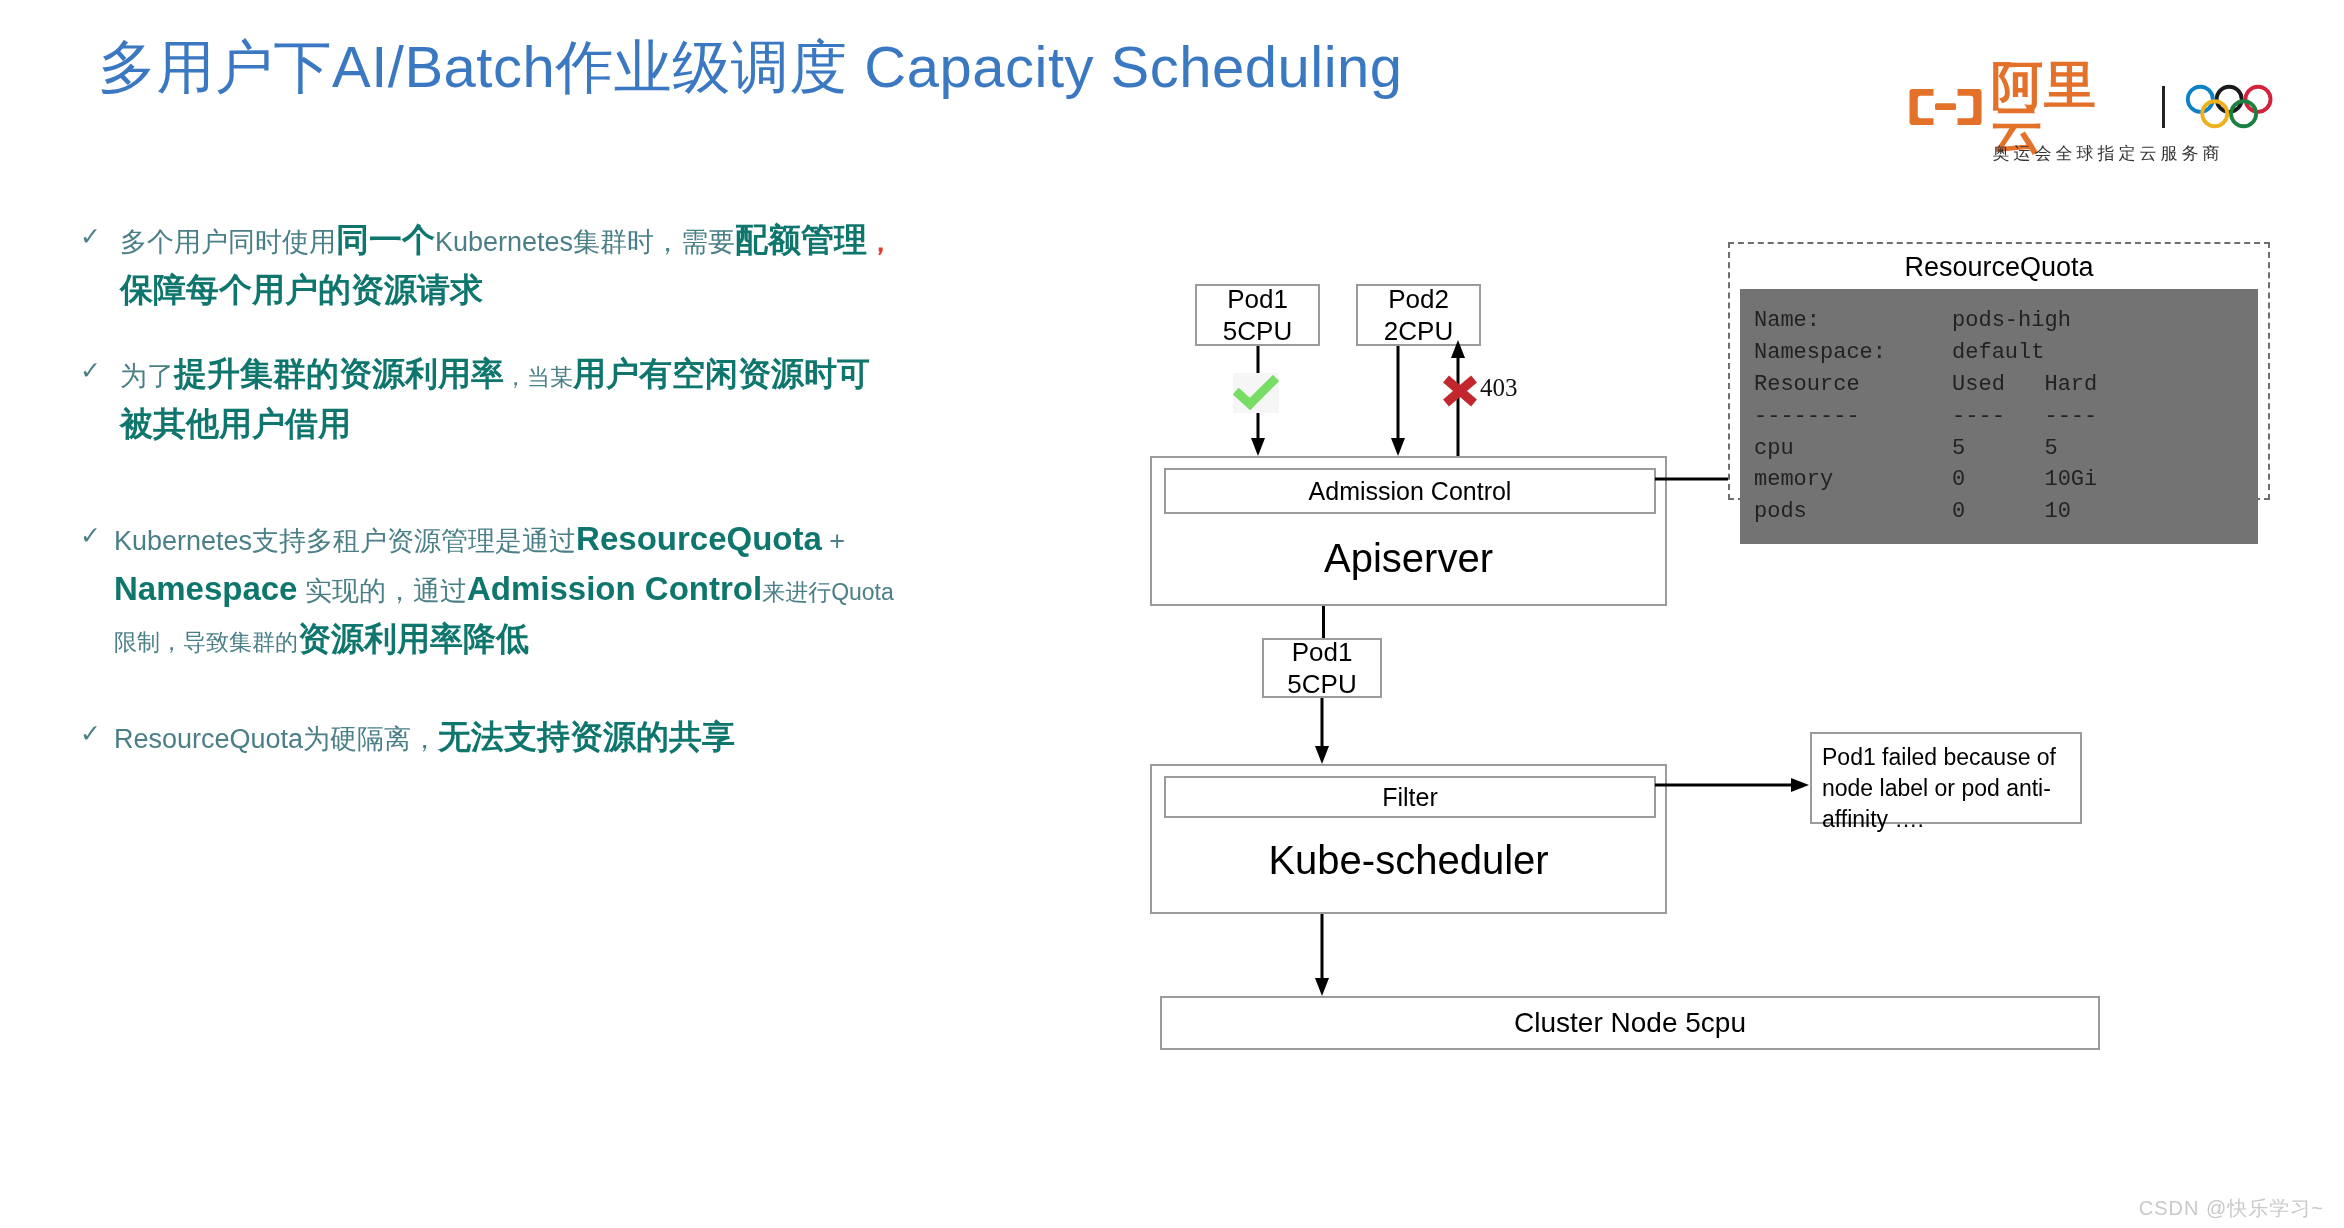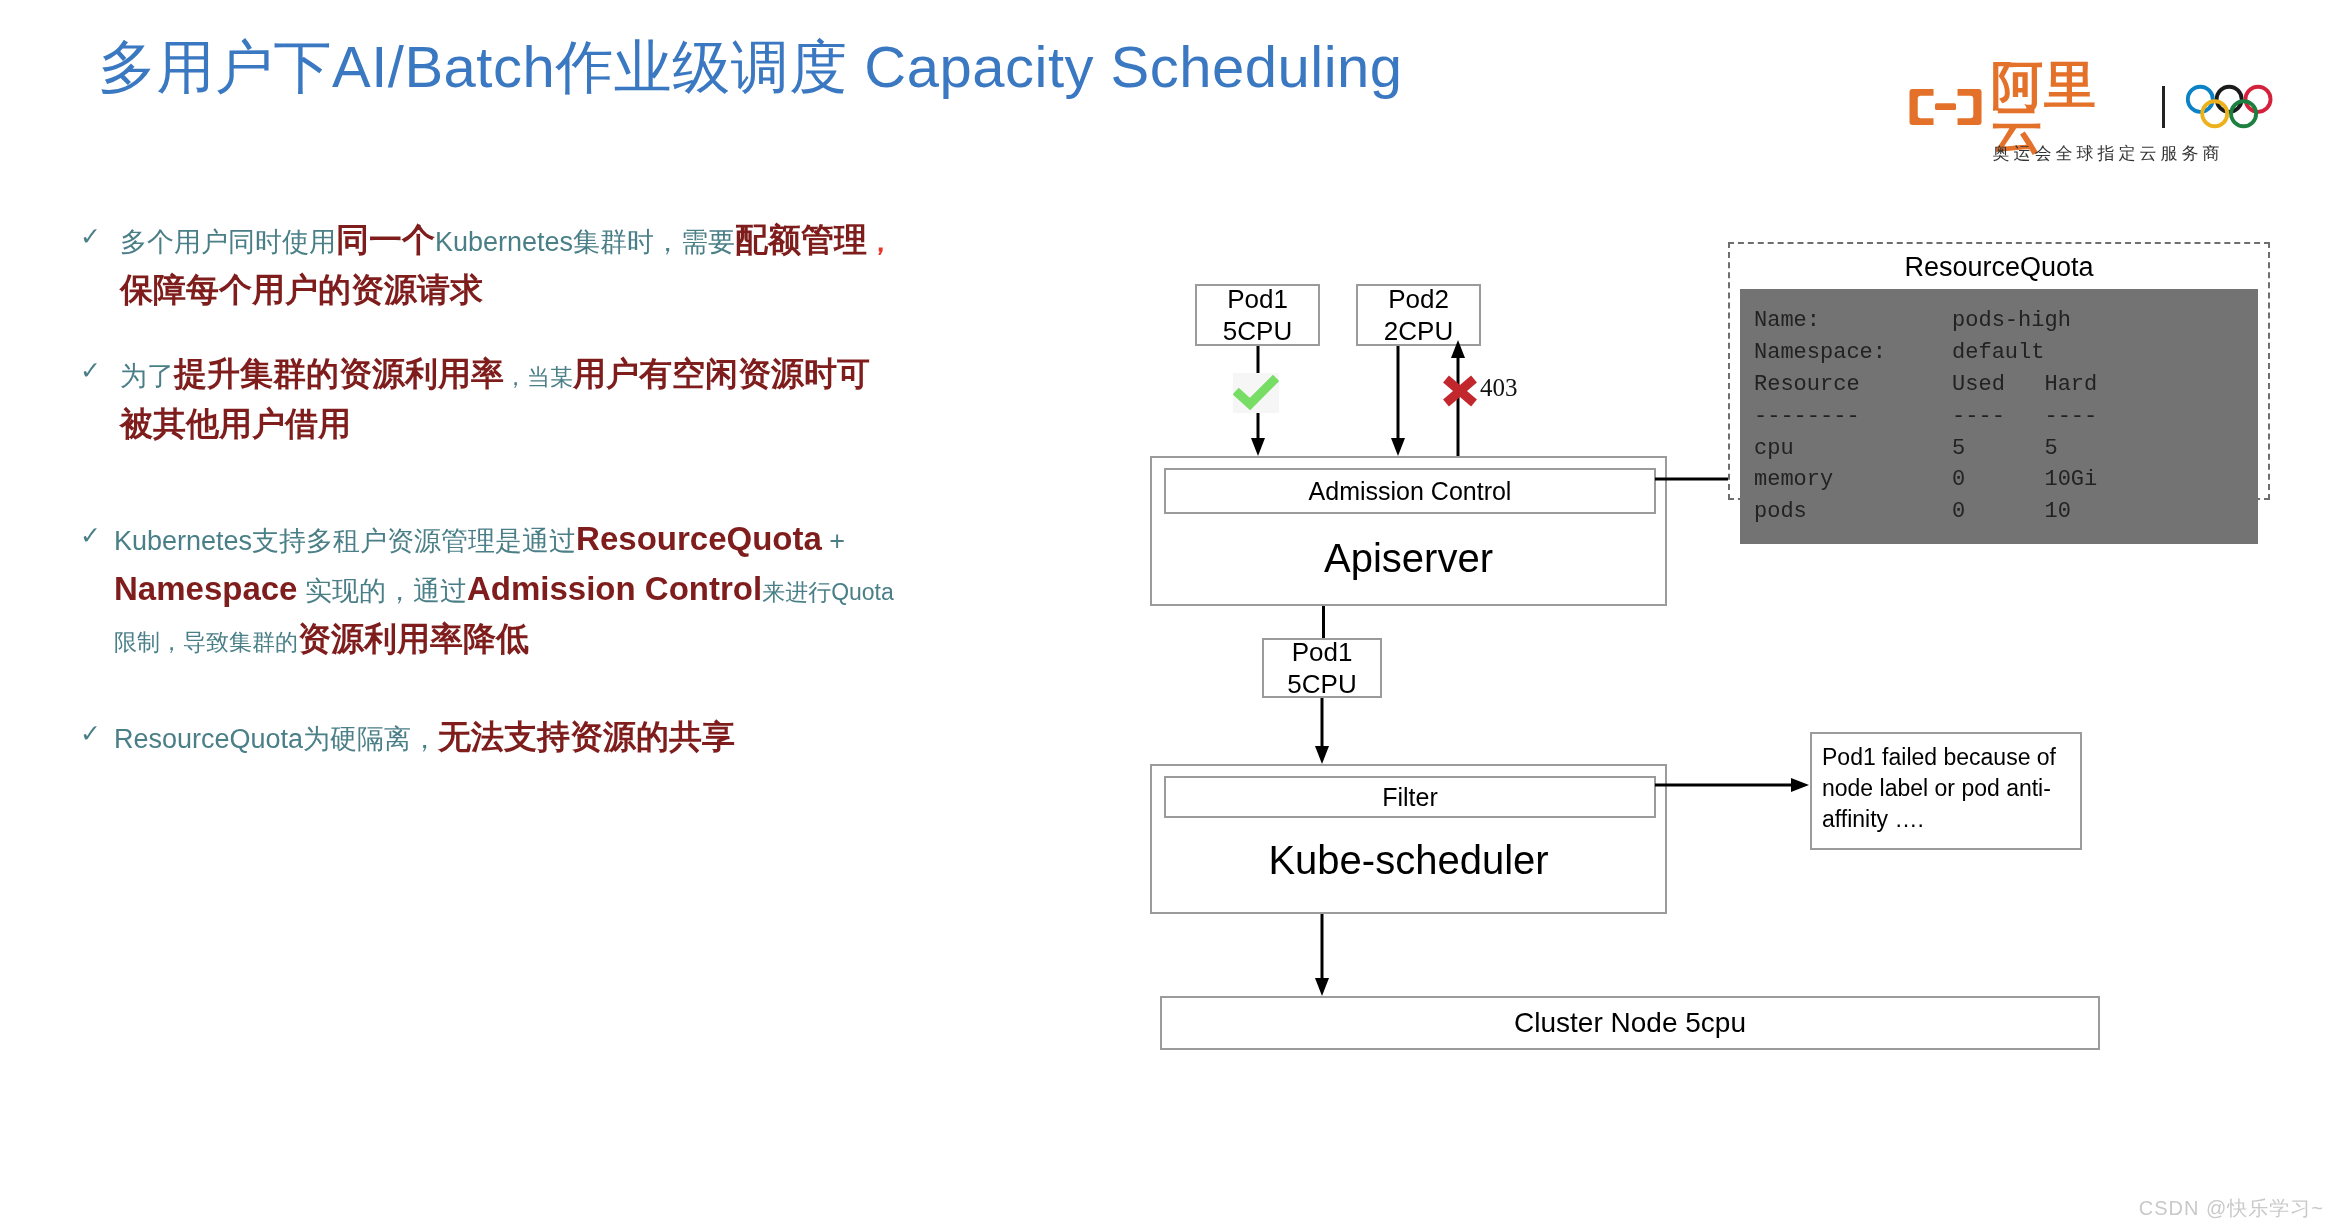--- a/index.html
+++ b/index.html
@@ -40,21 +40,21 @@
     display:inline-block;width:19px;height:19px;background:#2d5b93;margin-right:4px;
   }
   .bullet{
     position:relative;padding-left:40px;margin-bottom:34px;
     font-size:27px;line-height:1.52;color:#4a7f87;
   }
   .bullet .chk{
     position:absolute;left:0;top:2px;color:#4a7f87;font-size:25px;
   }
   .r{color:#e8352a;font-weight:bold;}
-  .rb{color:#7f1d1d;font-weight:bold;font-size:33px;}
+  .rb{color:#0f766e;font-weight:bold;font-size:33px;}
   .sm{font-size:23px;}
   .teal{color:#4a7f87;}
 
   
   .diagram{position:absolute;left:1150px;top:280px;width:1120px;height:800px;}
   .box{
     position:absolute;box-sizing:border-box;background:#fff;
     border:2px solid #9b9b9b;display:flex;align-items:center;justify-content:center;
     text-align:center;color:#000;
   }
@@ -226,21 +226,21 @@
         <span>Filter</span>
       </div>
       <div class="big-label" style="top:72px;">Kube-scheduler</div>
     </div>
 
     <svg class="arrow" style="left:505px;top:496px;width:160px;height:20px;">
       <line x1="0" y1="9" x2="140" y2="9" stroke="#000" stroke-width="3"></line>
       <polygon points="154,9 136,2 136,16" fill="#000"></polygon>
     </svg>
 
-    <div class="callout" style="left:660px;top:452px;width:272px;height:118px;">
+    <div class="callout" style="left:660px;top:452px;width:272px;height:92px;">
       <span>Pod1 failed because of node label or pod anti-affinity ….</span>
     </div>
 
     <svg class="arrow" style="left:164px;top:634px;width:20px;height:82px;">
       <line x1="8" y1="0" x2="8" y2="70" stroke="#000" stroke-width="3"></line>
       <polygon points="8,82 1,64 15,64" fill="#000"></polygon>
     </svg>
 
     <div class="box" style="left:10px;top:716px;width:940px;height:54px;font-size:28px;">
       <span>Cluster Node 5cpu</span>

